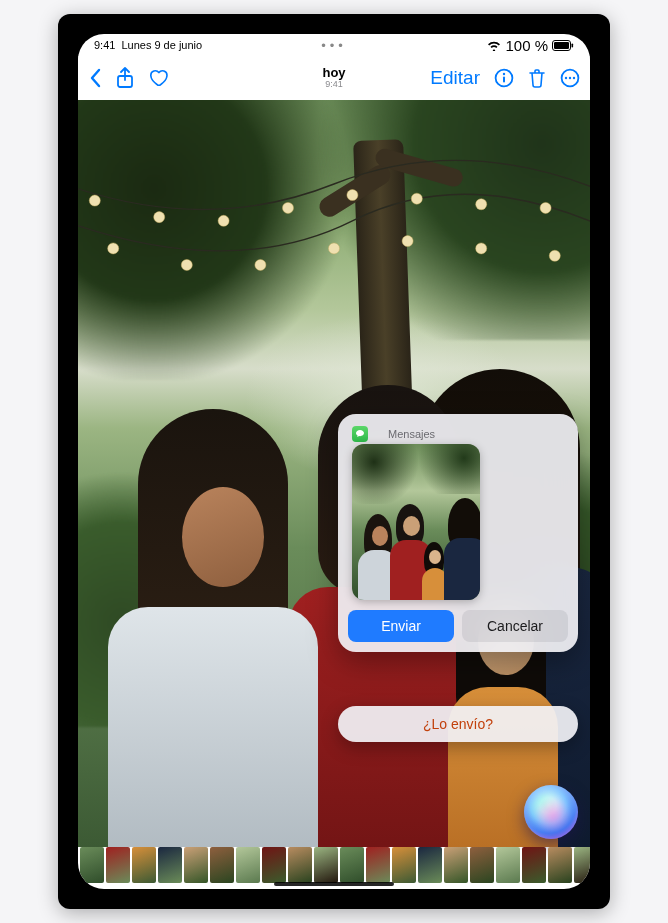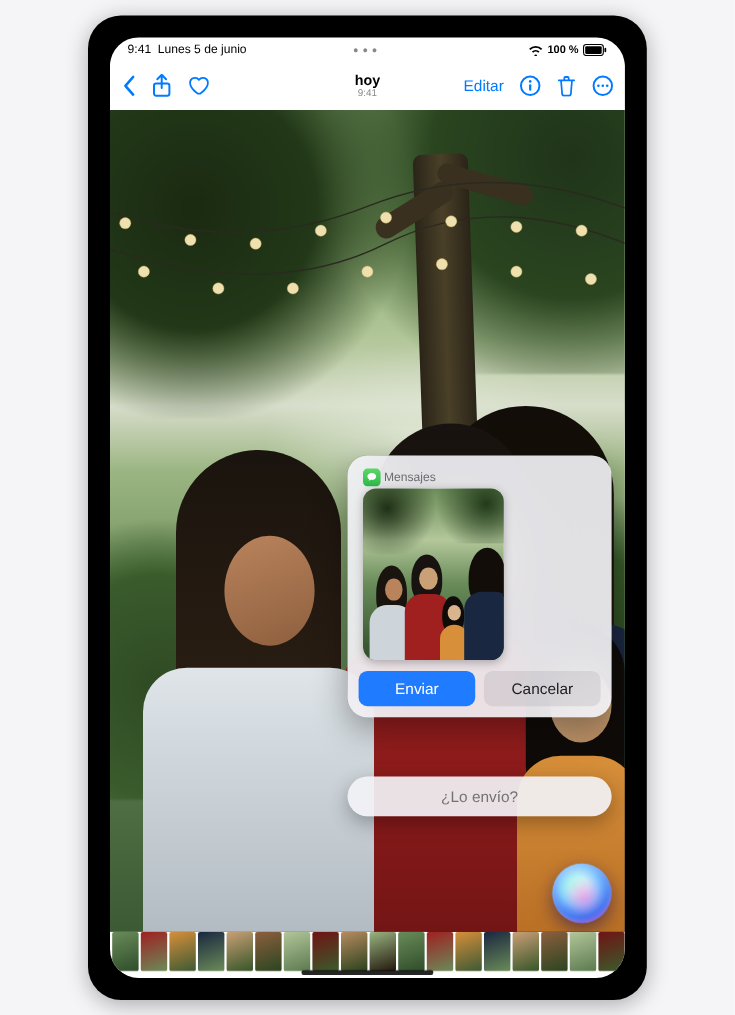--- a/index.html
+++ b/index.html
@@ -7,24 +7,24 @@
     width: 668px;
     height: 923px;
     background: #f5f5f7;
     display: flex;
     align-items: center;
     justify-content: center;
     font-family: -apple-system, BlinkMacSystemFont, "Helvetica Neue", Arial, sans-serif;
   }
   
   .device {
-    width: 508px;
+    width: 552px;
     height: 895px;
     background: #000;
-    border-radius: 30px;
+    border-radius: 12px;
     padding: 20px;
     box-shadow: 0 4px 20px rgba(0,0,0,0.3);
     position: relative;
   }
   .screen {
     width: 100%;
     height: 100%;
     background: #fff;
     border-radius: 26px;
     overflow: hidden;
@@ -60,21 +60,21 @@
   .nav-btn { color: #007aff; display: inline-flex; align-items: center; justify-content: center; cursor: pointer; }
   .nav-title-group {
     position: absolute;
     left: 50%;
     transform: translateX(-50%);
     text-align: center;
     line-height: 1.1;
   }
   .nav-title { font-size: 13px; font-weight: 600; }
   .nav-subtitle { font-size: 9px; color: #8a8a8e; }
-  .edit-text { font-size: 14px; color: #007aff; }
+  .edit-text { font-size: 19px; color: #007aff; }
 
   
   .photo-area {
     position: absolute;
     top: 66px;
     left: 0;
     right: 0;
     bottom: 42px;
     overflow: hidden;
     background: linear-gradient(180deg, #7fa86a 0%, #9fbf87 20%, #7a9a6a 35%, #cdd6c0 40%, #9fbb8a 45%, #5b7a4f 65%, #2f4d2a 100%);
@@ -187,21 +187,21 @@
     position: absolute;
     right: 12px;
     top: 380px;
     width: 240px;
     background: rgba(242,242,246,0.92);
     backdrop-filter: blur(20px);
     border-radius: 18px;
     padding: 10px 10px 10px 10px;
     box-shadow: 0 10px 30px rgba(0,0,0,0.35);
   }
-  .share-header { display: flex; align-items: center; gap: 3px; font-size: 11px; color: #6b6b70; margin: 2px 4px 2px 4px;}
+  .share-header { display: flex; align-items: center; gap: 20px; font-size: 11px; color: #6b6b70; margin: 2px 4px 2px 4px;}
   .msg-icon {
     width: 16px; height: 16px; border-radius: 4px;
     background: linear-gradient(180deg,#5bd769,#2fb84a);
     display: inline-flex; align-items: center; justify-content: center;
   }
   .share-to { font-size: 14px; font-weight: 500; color: #1c1c1e; margin: 2px 4px 8px 4px;}
   .share-to .name { font-weight: 400; }
   .share-preview {
     width: 128px; height: 156px; border-radius: 12px; overflow: hidden;
     margin: 0 0 10px 4px;
@@ -233,21 +233,21 @@
     right: 12px;
     top: 672px;
     width: 240px;
     height: 36px;
     background: rgba(242,242,246,0.92);
     border-radius: 18px;
     display: flex;
     align-items: center;
     justify-content: center;
     font-size: 14px;
-    color: #737373;
+    color: #c2410c;
     box-shadow: 0 6px 18px rgba(0,0,0,0.3);
     cursor: pointer;
   }
 
   .siri-orb {
     position: absolute;
     right: 12px;
     bottom: 50px;
     width: 54px; height: 54px; border-radius: 50%;
     background:
@@ -279,30 +279,30 @@
 </style>
 </head>
 <body>
 
 <div class="device">
   <div class="screen">
 
     <div class="status-bar">
       <div class="status-left">
         <span>9:41</span>
-        <span>Lunes 5 de junio</span>
+        <span>Lunes 9 de junio</span>
       </div>
       <span class="status-center">•••</span>
       <div class="status-right">
         <span class="wifi-icon">
           <svg width="14" height="11" viewBox="0 0 14 11">
               <path d="M7 9.5a1.2 1.2 0 100 2.4 1.2 1.2 0 000-2.4zM3.5 6.8a5 5 0 017 0l-1.2 1.2a3.3 3.3 0 00-4.6 0L3.5 6.8zM1 4.3a8.5 8.5 0 0112 0L11.8 5.5a6.8 6.8 0 00-9.6 0L1 4.3z" fill="#000"></path>
             </svg>
         </span>
-        <span style="font-size:10px;font-weight:bold;">100 %</span>
+        <span style="font-size:15px;">100 %</span>
         <span class="battery-icon">
           <svg width="22" height="11" viewBox="0 0 22 11">
               <rect x="0.5" y="0.5" width="18" height="10" rx="2.5" fill="none" stroke="#000"></rect>
               <rect x="2" y="2" width="15" height="7" rx="1.2" fill="#000"></rect>
               <rect x="19.5" y="3.5" width="1.6" height="4" rx="0.8" fill="#000"></rect>
             </svg>
         </span>
       </div>
     </div>
 

